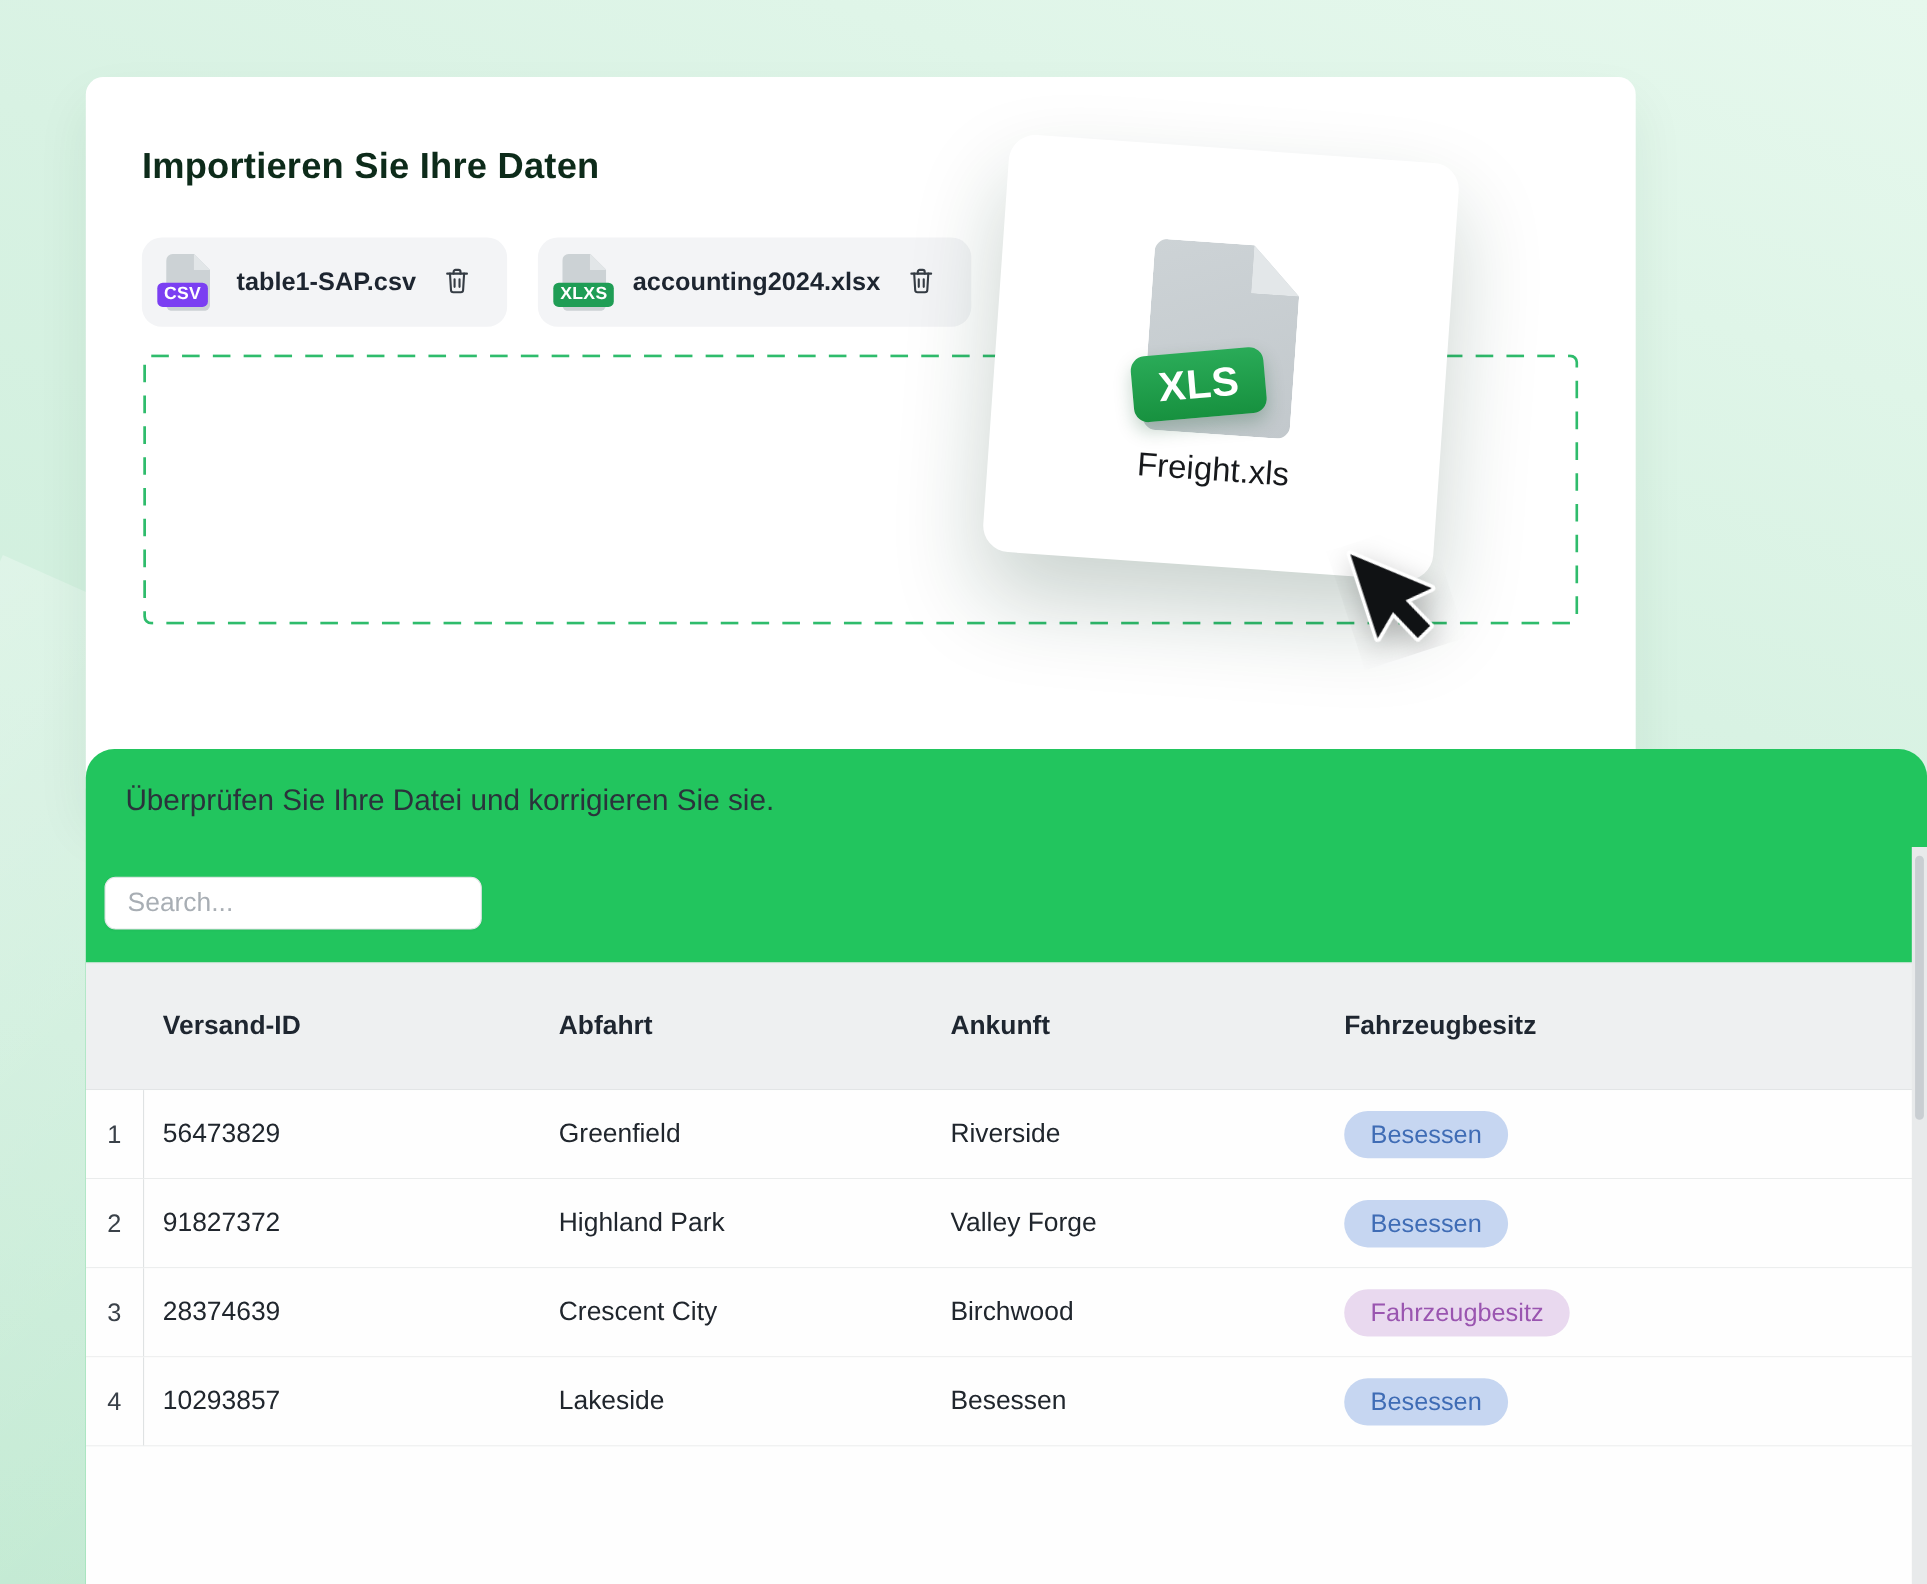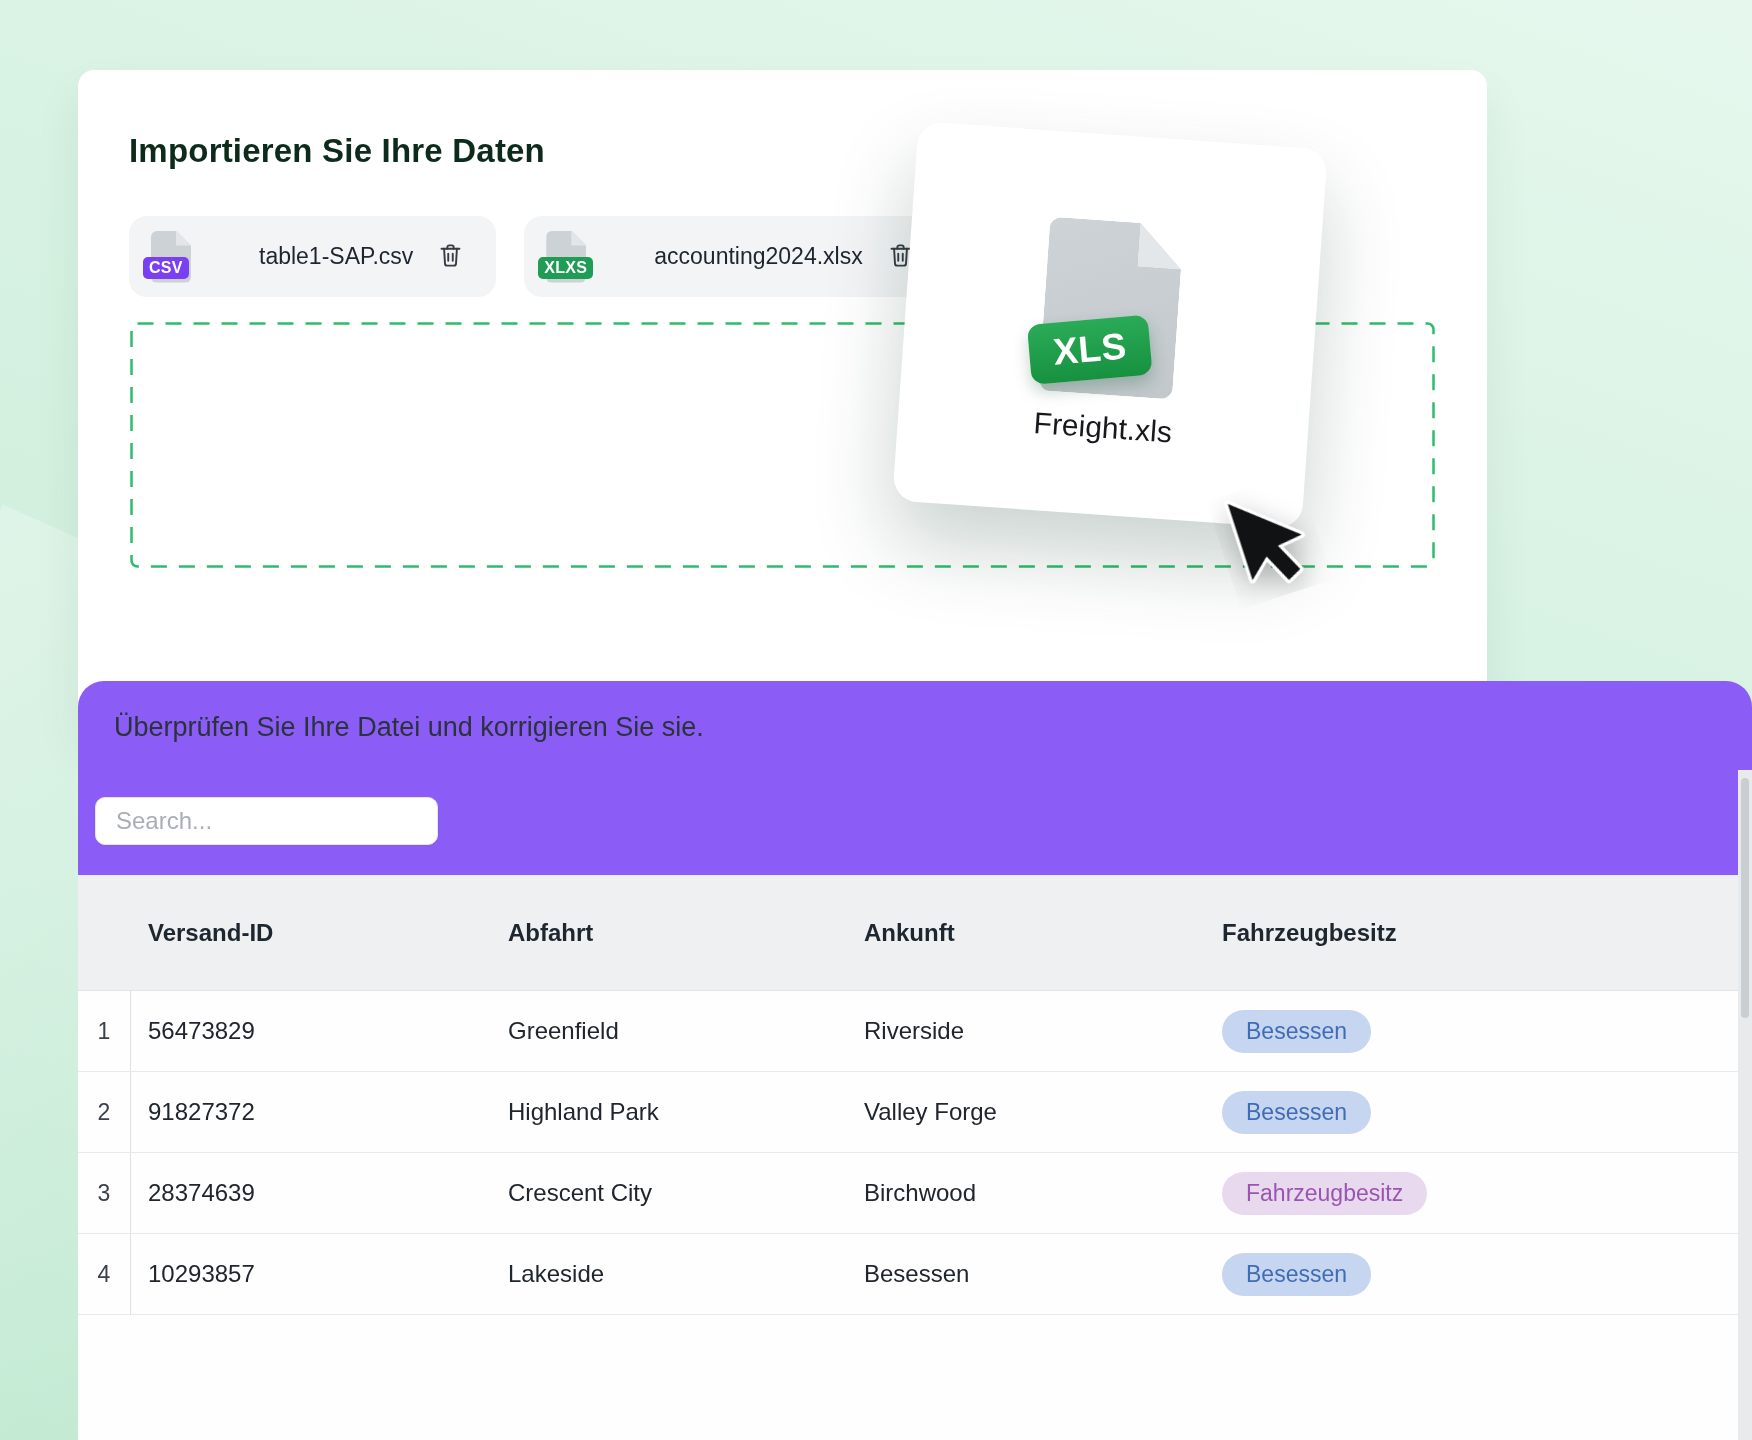--- a/index.html
+++ b/index.html
@@ -23,21 +23,21 @@
   }
   .import-title {
     position:absolute; left:51px; top:62px;
     font-size:33px; font-weight:700; color:#0d2b1a; letter-spacing:0.2px;
   }
   .chips { position:absolute; left:51px; top:146px; display:flex; gap:28px; }
   .chip {
     display:flex; align-items:center; gap:20px;
     background:#f3f4f6; border-radius:18px; height:81px; padding:0 28px 0 18px;
   }
-  .chip-label { font-size:23px; font-weight:400; color:#1d2530;margin-left:44px; }
+  .chip-label { font-size:23px; font-weight:700; color:#1d2530; }
   .trash-btn { background:none; border:none; cursor:pointer; display:flex; align-items:center; padding:4px; }
 
   .file-ico { position:relative; width:48px; height:56px; display:block; }
   .file-ico .doc {
     position:absolute; inset:2px 4px; background:#ccd2d5; border-radius:6px;
     clip-path:polygon(0 0,calc(100% - 15px) 0,100% 15px,100% 100%,0 100%);
   }
   .file-ico .fold {
     position:absolute; top:2px; right:4px; width:15px; height:15px;
     background:#e2e6e8; clip-path:polygon(0 0,100% 100%,0 100%);
@@ -80,21 +80,21 @@
   }
   .drag-label {
     position:absolute; left:0; top:276px; width:100%;
     text-align:center; font-size:30px; font-weight:500; color:#17191c;
   }
   .cursor-icon { position:absolute; left:1222px; top:484px; z-index:6; transform:rotate(-18deg); }
 
   
   .review-card {
     position:absolute; left:78px; top:681px; width:1674px; height:759px;
-    background:#8b5cf6; border-radius:26px 26px 0 0; overflow:hidden;padding-left:48px;
+    background:#22c55e; border-radius:26px 26px 0 0; overflow:hidden;padding-left:48px;
   }
   .review-title {
     position:absolute; left:36px; top:31px;
     font-size:27px; font-weight:500; color:#2a333b;
   }
   .search-input {
     position:absolute; left:17px; top:116px; width:343px; height:48px;
     background:#fff; border:1px solid #e3e6e8; border-radius:10px;
     padding:0 20px; font-size:24px; color:#33383d;
     font-family:"Liberation Sans","DejaVu Sans",sans-serif;

